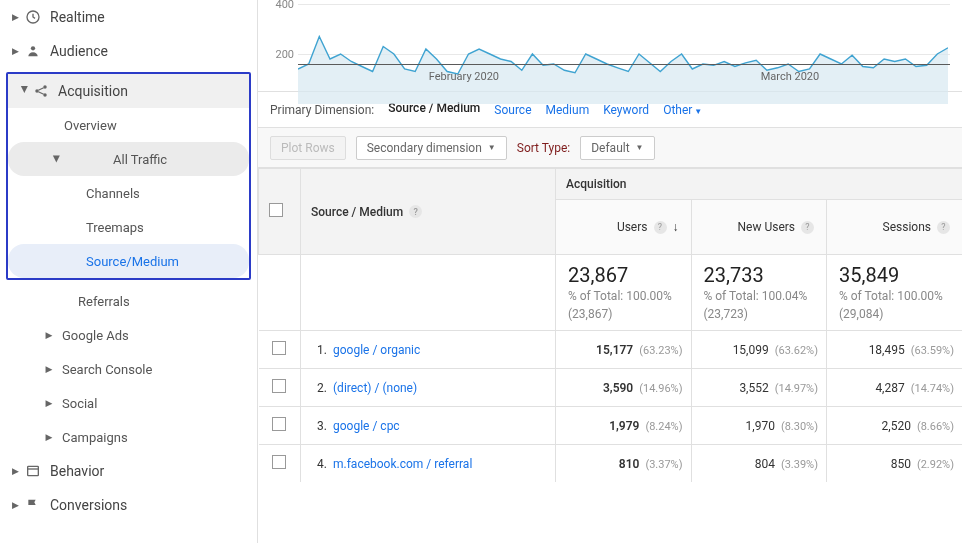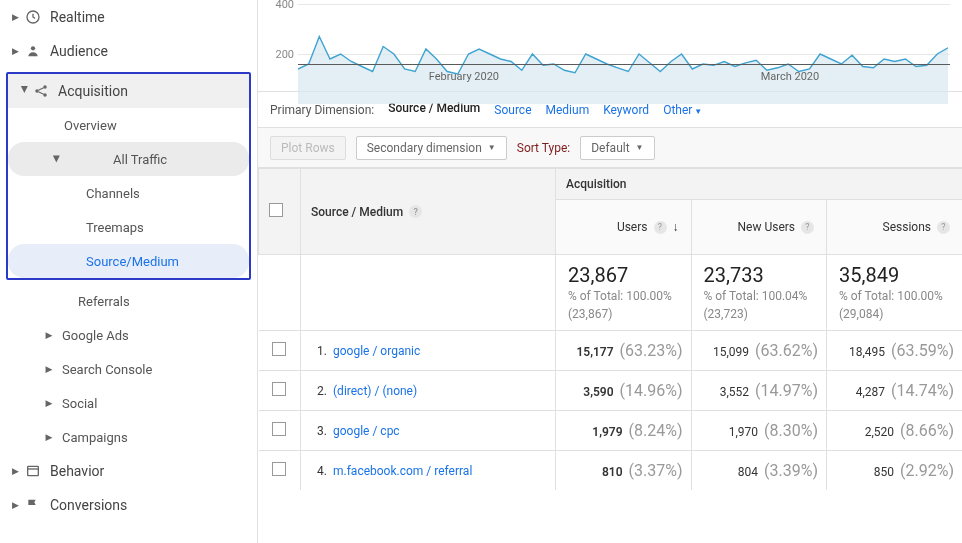--- a/index.html
+++ b/index.html
@@ -49,21 +49,21 @@
   .sort-arrow { font-size:12px; color:#333; }
   .totals td { background:#fff; padding:8px 12px; vertical-align:top; }
   .tot-val { font-size:20px; color:#222; }
   .tot-sub { font-size:12px; color:#888; line-height:1.3; margin-top:2px; }
   .row td { padding:10px 8px; background:#fff; }
   .row td.num { text-align:right; }
   .cb-cell { width:42px; text-align:center; }
   .cb { width:14px; height:14px; border:1px solid #999; display:inline-block; background:#fff; }
   .src-link { color:#1a73e8; }
   .idx-num { color:#333; display:inline-block; width:18px; text-align:right; margin-right:6px; }
-  .pct { color:#999; font-size:16px; margin-left:6px; }
+  .pct { color:#999; font-size:11px; margin-left:6px; }
   .bold { font-weight:600; }
   svg.ico-svg { width:16px; height:16px; }
 </style>
 </head>
 <body>
 
 <div class="app">
 
   <div class="sidebar">
     <div class="sb-item">

